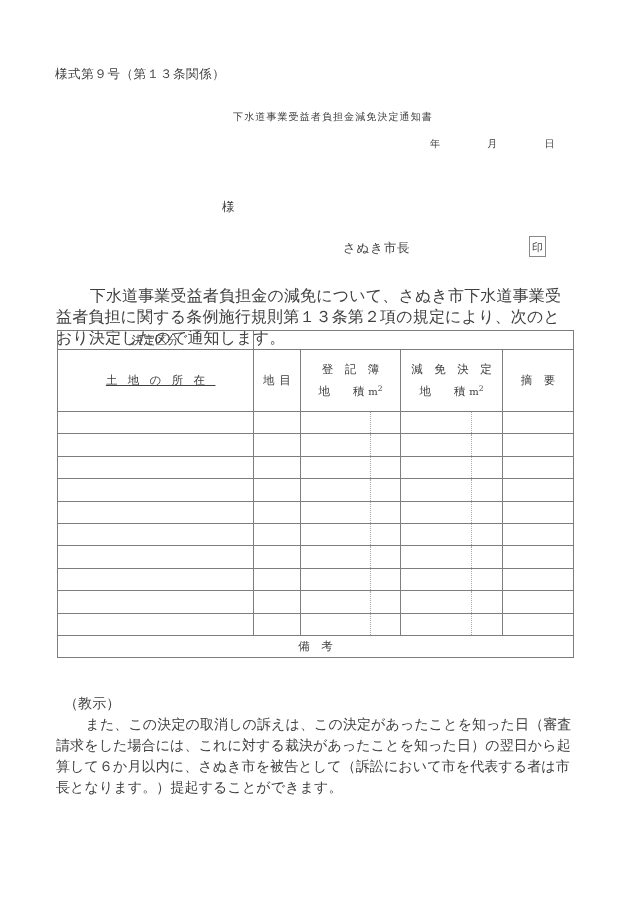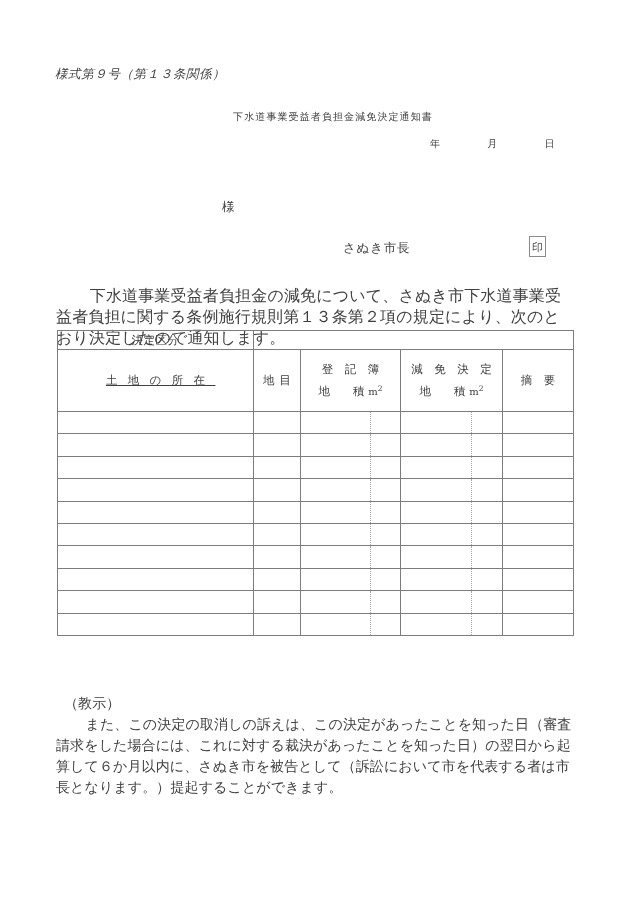--- a/index.html
+++ b/index.html
@@ -26,21 +26,20 @@
   }
 
   
   .form-number {
     position: absolute;
     left: 55px;
     top: 66px;
     font-size: 12.5px;
     letter-spacing: 0.6px;
     white-space: nowrap;
-    font-style: italic;
   }
 
   .doc-title {
     position: absolute;
     left: 0;
     top: 110px;
     width: 630px;
     text-align: center;
     font-size: 10px;
     letter-spacing: 1.1px;
@@ -324,20 +323,26 @@
         <td></td>
       </tr>
       <tr>
         <td></td>
         <td></td>
         <td class="dotted-cell"></td>
         <td class="dotted-cell"></td>
         <td></td>
       </tr>
 
+      <tr>
+        <td class="remarks-cell" colspan="5">
+          <span>備　考</span>
+          <span></span>
+        </td>
+      </tr>
 
     </tbody>
   </table>
 
   <div class="instructions">
     <p class="kyoji">（教示）</p>
     <p class="para">　また、この決定の取消しの訴えは、この決定があったことを知った日（審査請求をした場合には、これに対する裁決があったことを知った日）の翌日から起算して６か月以内に、さぬき市を被告として（訴訟において市を代表する者は市長となります。）提起することができます。</p>
   </div>
 
 </div>

